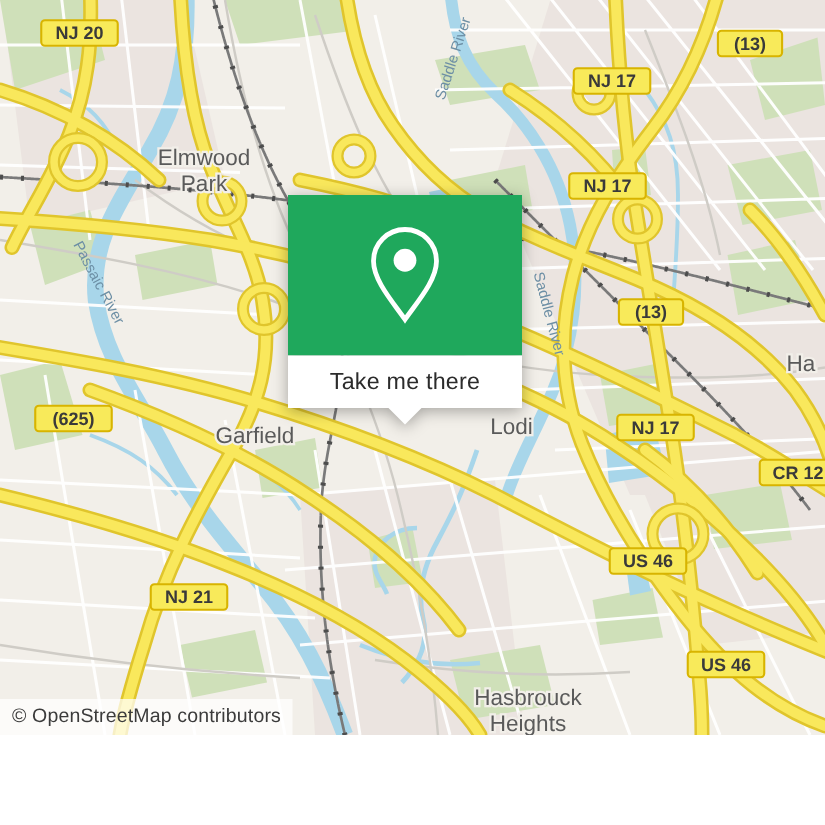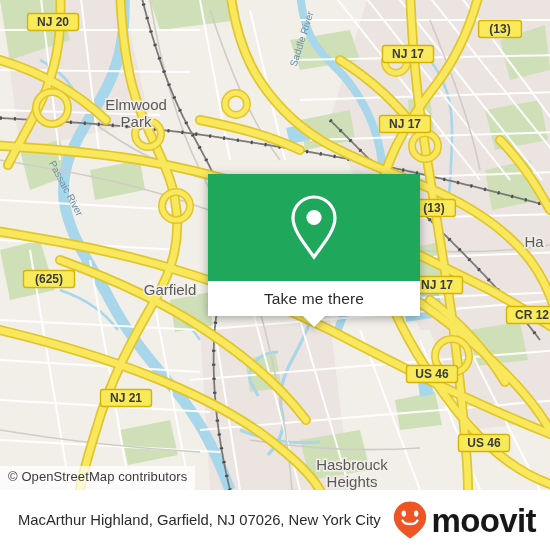--- a/index.html
+++ b/index.html
@@ -40,25 +40,24 @@
     background: rgba(255,255,255,0.72);
     font-size: 13px;
     color: #3b3b3b;
     letter-spacing: .1px;
     white-space: nowrap;
   }
 
   
   #popup {
     position: absolute;
-    left: 208px;
+    left: 192px;
     top: 130px;
-    width: 212px;
+    width: 156px;
     filter: drop-shadow(0 2px 5px rgba(0,0,0,0.32));
-    margin-top: 44px;
   }
   #popup-green {
     height: 107px;
     background: #1fa85c;
     display: flex;
     align-items: center;
     justify-content: center;
   }
   #popup-white {
     height: 35px;
@@ -354,26 +353,14 @@
         <path d="M28 4 C16.4 4 7 13.4 7 25 C7 38 20 52.5 28 64 C36 52.5 49 38 49 25 C49 13.4 39.6 4 28 4 Z" fill="none" stroke="#ffffff" stroke-width="3.2"></path>
         <circle cx="28" cy="24.5" r="7.6" fill="#ffffff"></circle>
       </svg>
     </div>
     <div id="popup-white">
       <span id="popup-label">Take me there</span>
       <div id="popup-tail"></div>
     </div>
   </div>
 
-  <div id="footer">
-    <div id="footer-text">MacArthur Highland, Garfield, NJ 07026, New York City</div>
-    <div id="brand">
-      <svg width="38" height="40" viewBox="0 0 38 40">
-        <path d="M19 1.5 C10 1.5 2.8 8.6 2.8 17.4 C2.8 27.4 13.4 34.6 19 38.5 C24.6 34.6 35.2 27.4 35.2 17.4 C35.2 8.6 28 1.5 19 1.5 Z" fill="#ef5425"></path>
-        <ellipse cx="12.8" cy="13.6" rx="2.2" ry="3.1" fill="#ffffff"></ellipse>
-        <ellipse cx="25.2" cy="13.6" rx="2.2" ry="3.1" fill="#ffffff"></ellipse>
-        <path d="M11.5 20.5 C13.8 25.2 24.2 25.2 26.5 20.5" fill="none" stroke="#ffffff" stroke-width="2.4" stroke-linecap="round"></path>
-      </svg>
-      <span id="brand-word">moovit</span>
-    </div>
-  </div>
 
 </div>
 
 </body></html>

